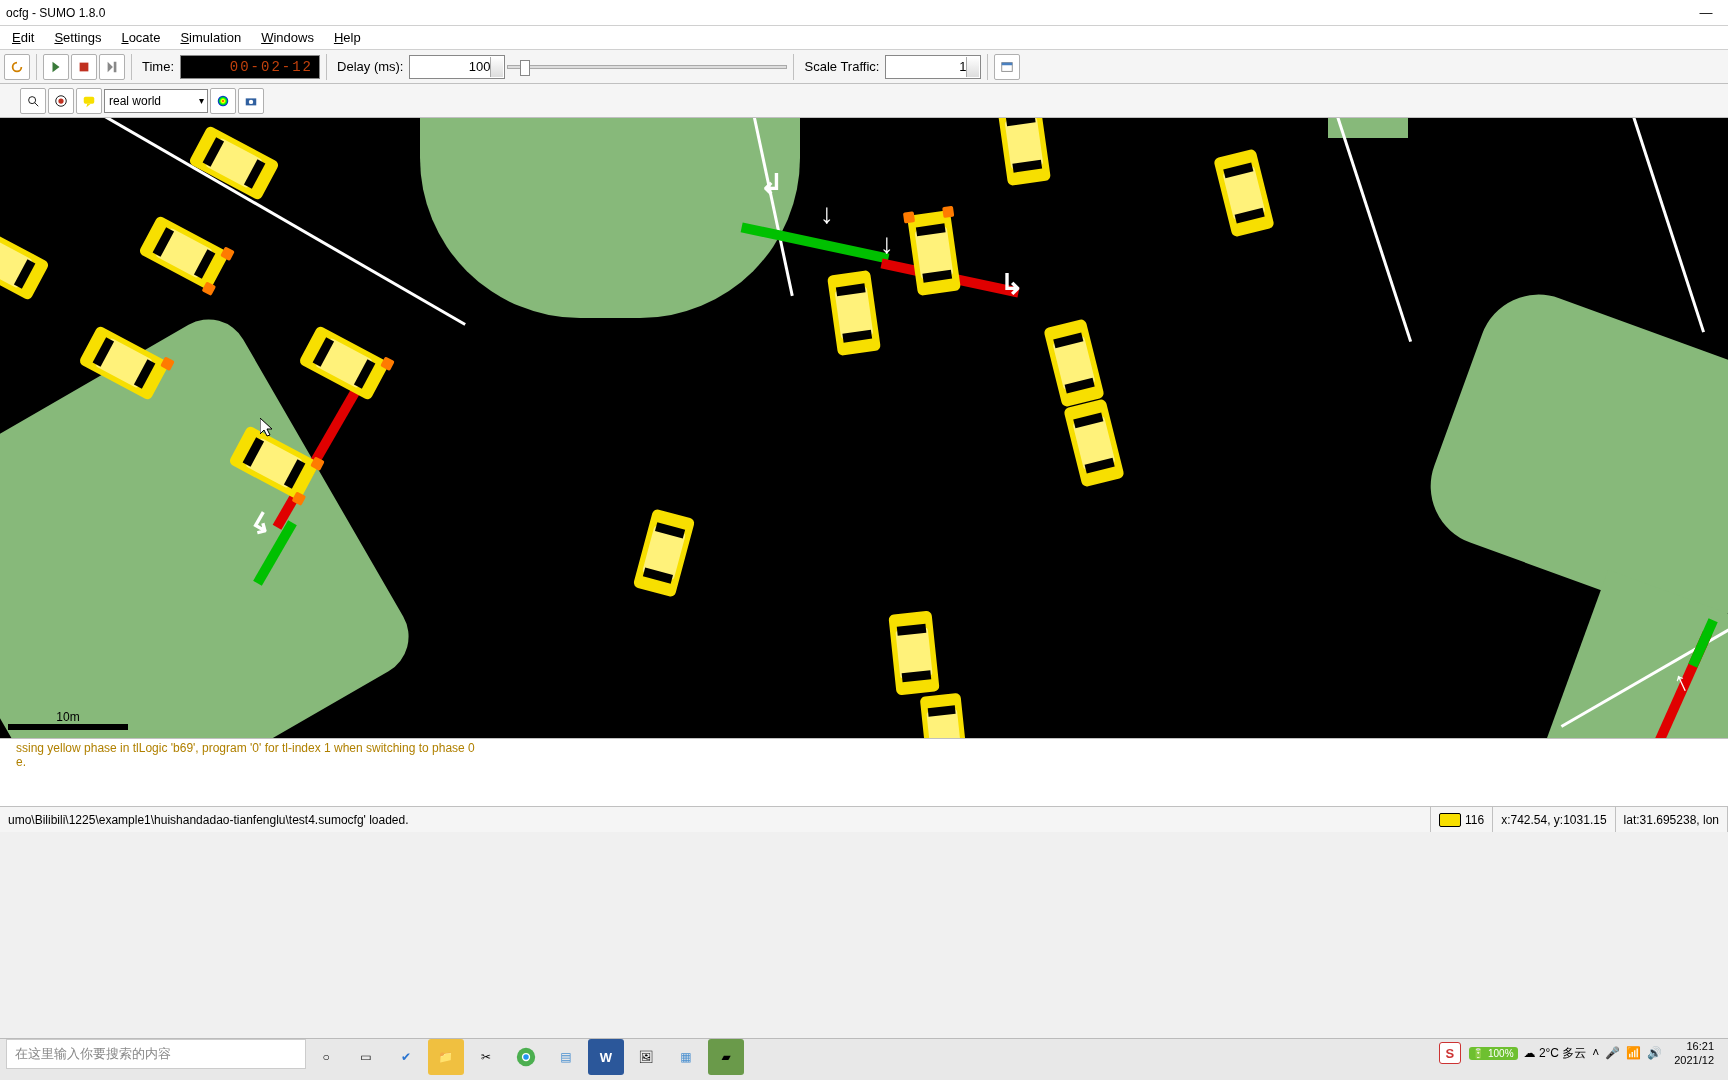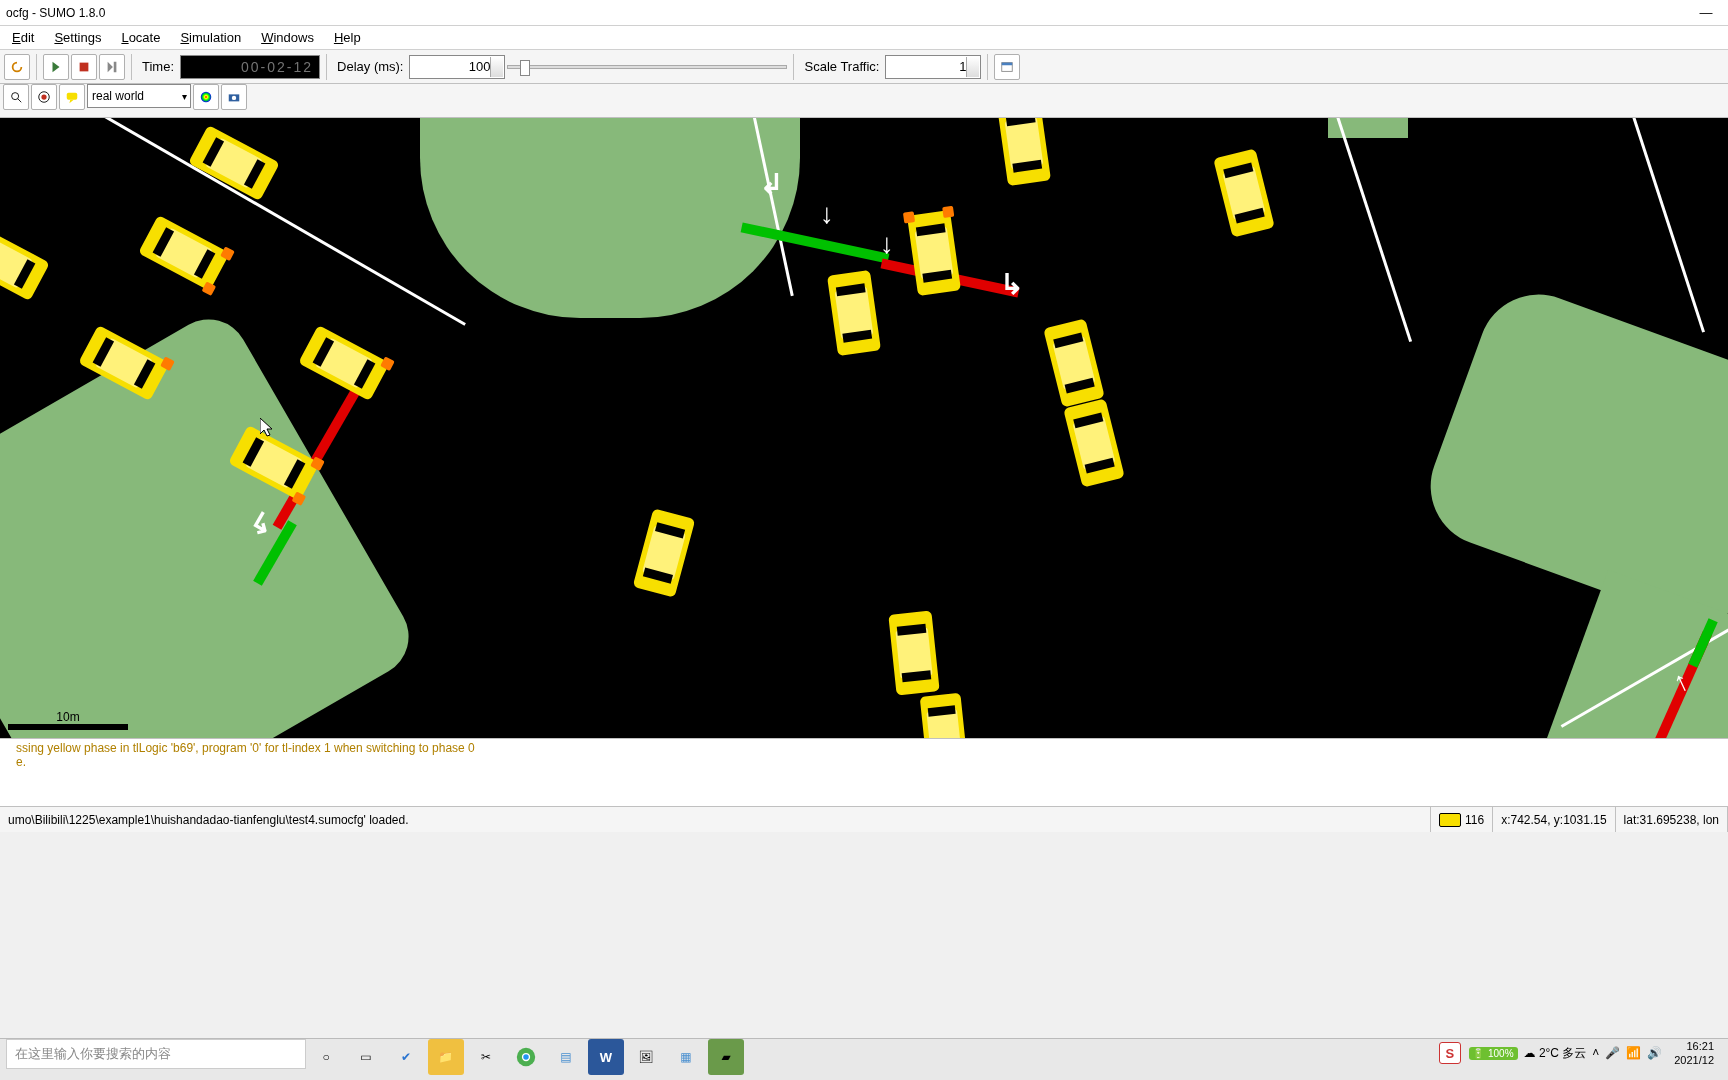--- a/index.html
+++ b/index.html
@@ -14,26 +14,26 @@
 .menubar { height: 24px; background: #fff; display: flex; align-items: center; padding: 0 2px; font-size: 13px; border-bottom: 1px solid #d0d0d0; }
 .menubar .mi { padding: 2px 10px; cursor: default; }
 .menubar .mi:first-letter { text-decoration: underline; }
 
 
 .toolbar { height: 34px; background: #f5f5f5; display: flex; align-items: center; padding: 0 4px; gap: 2px; border-bottom: 1px solid #c0c0c0; font-size: 13px; }
 .tbtn { width: 26px; height: 26px; border: 1px solid #b0b0b0; background: #fff; display: flex; align-items: center; justify-content: center; font-size: 12px; border-radius: 2px; }
 .tbtn svg { width: 14px; height: 14px; }
 .sep { width: 1px; height: 26px; background: #c0c0c0; margin: 0 4px; }
 .tlabel { margin: 12px 4px; font-size: 13px; }
-.lcd { width: 140px; height: 24px; background:#000; color:#737373; font-family: Liberation Sans, sans-serif; font-size: 14px; letter-spacing: 2px; display:flex; align-items:center; justify-content:flex-end; padding:0 6px; border:1px solid #888; }
+.lcd { width: 140px; height: 24px; background:#000; color:#c2410c; font-family: Liberation Mono, monospace; font-size: 14px; letter-spacing: 2px; display:flex; align-items:center; justify-content:flex-end; padding:0 6px; border:1px solid #888; }
 .spin { width: 96px; height: 24px; border:1px solid #888; background:#fff; display:flex; align-items:center; justify-content:flex-end; padding:0 14px 0 4px; font-size:13px; position:relative; }
 .spin::after { content:""; position:absolute; right:1px; top:1px; bottom:1px; width:12px; background:linear-gradient(#fff,#ddd); border-left:1px solid #aaa; }
 .slider-track { width:280px; height:4px; background:#ddd; border:1px solid #aaa; position:relative; }
 .slider-thumb { position:absolute; top:-6px; left:12px; width:10px; height:16px; background:#fff; border:1px solid #888; }
-.toolbar2 { height: 34px; background:#f5f5f5; display:flex; align-items:flex-start; padding:0 3px; gap:2px; border-bottom:1px solid #c0c0c0; font-size:13px; }
+.toolbar2 { height: 34px; background:#f5f5f5; display:flex; align-items:center; padding:0 20px; gap:2px; border-bottom:1px solid #c0c0c0; font-size:13px; }
 .combo { width:104px; height:24px; border:1px solid #888; background:#fff; display:flex; align-items:center; padding:0 16px 0 4px; font-size:12px; position:relative; }
 .combo::after { content:"▾"; position:absolute; right:3px; font-size:10px; }
 
 
 .viewport { position: relative; height: 620px; background:#000; overflow: hidden; }
 .grass { position:absolute; background:#87b97a; }
 .road-line { position:absolute; background:#fff; }
 .tlight-r { position:absolute; background:#e00000; }
 .tlight-g { position:absolute; background:#00c000; }
 .arrow { position:absolute; color:#fff; font-size:28px; font-weight:bold; }

